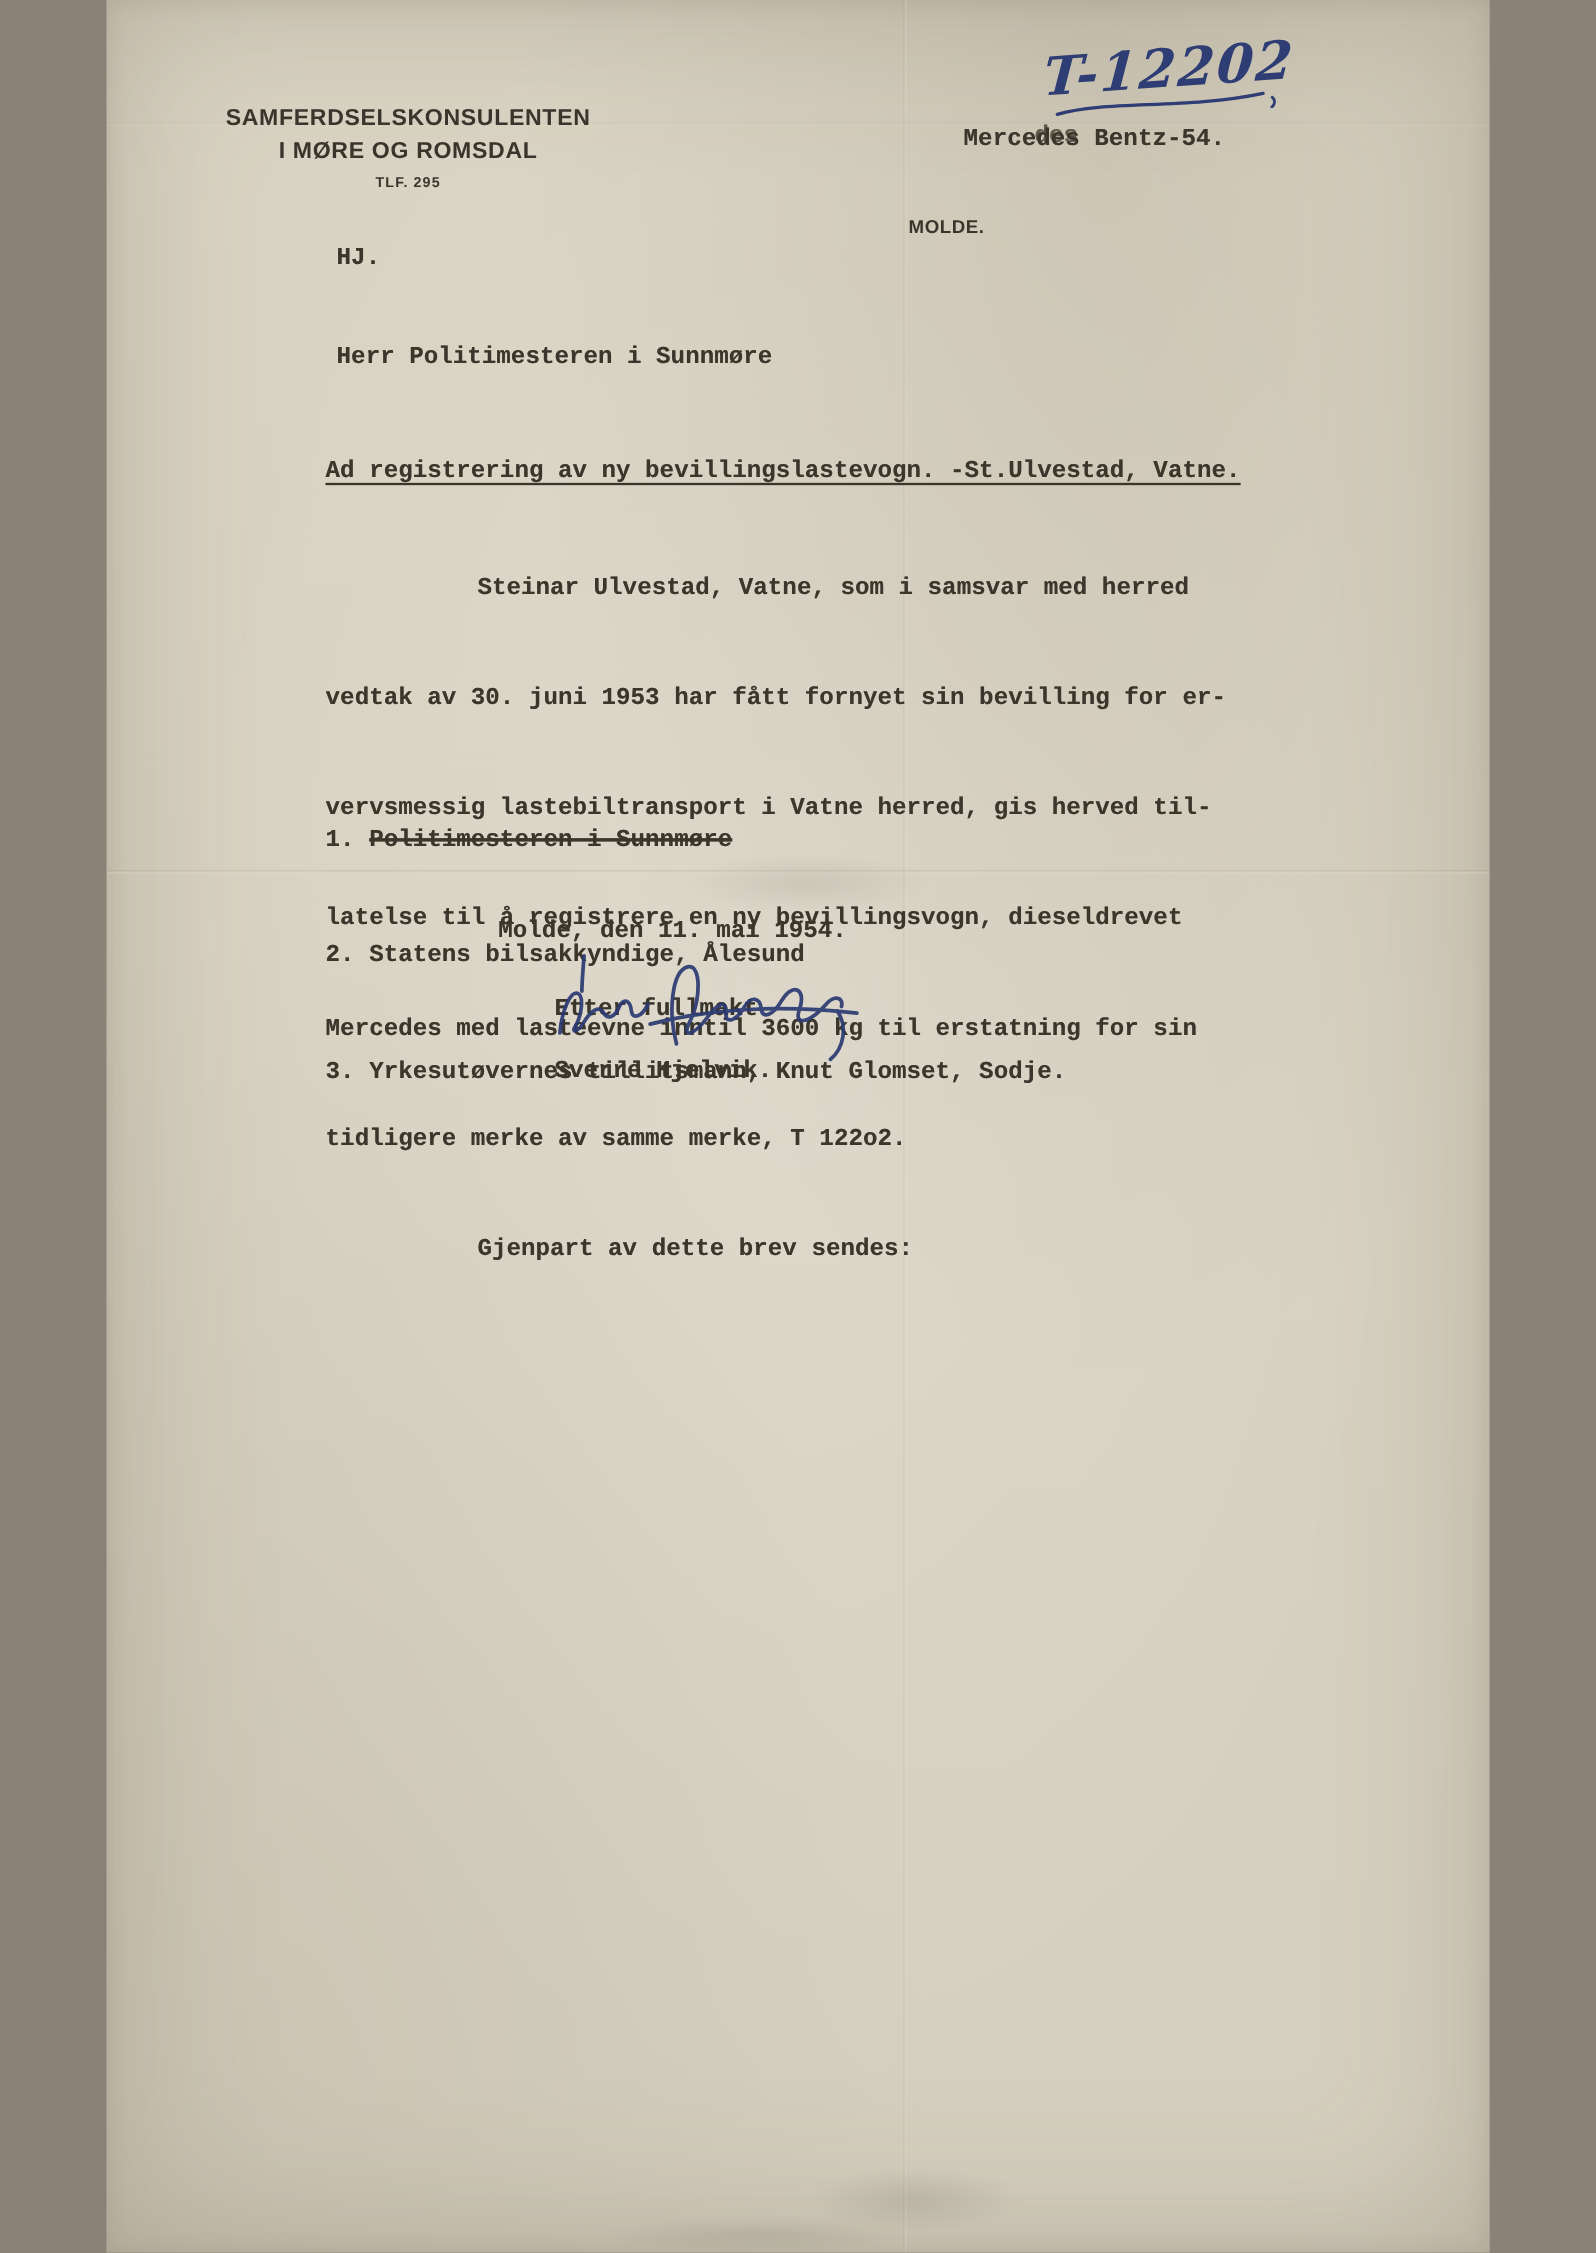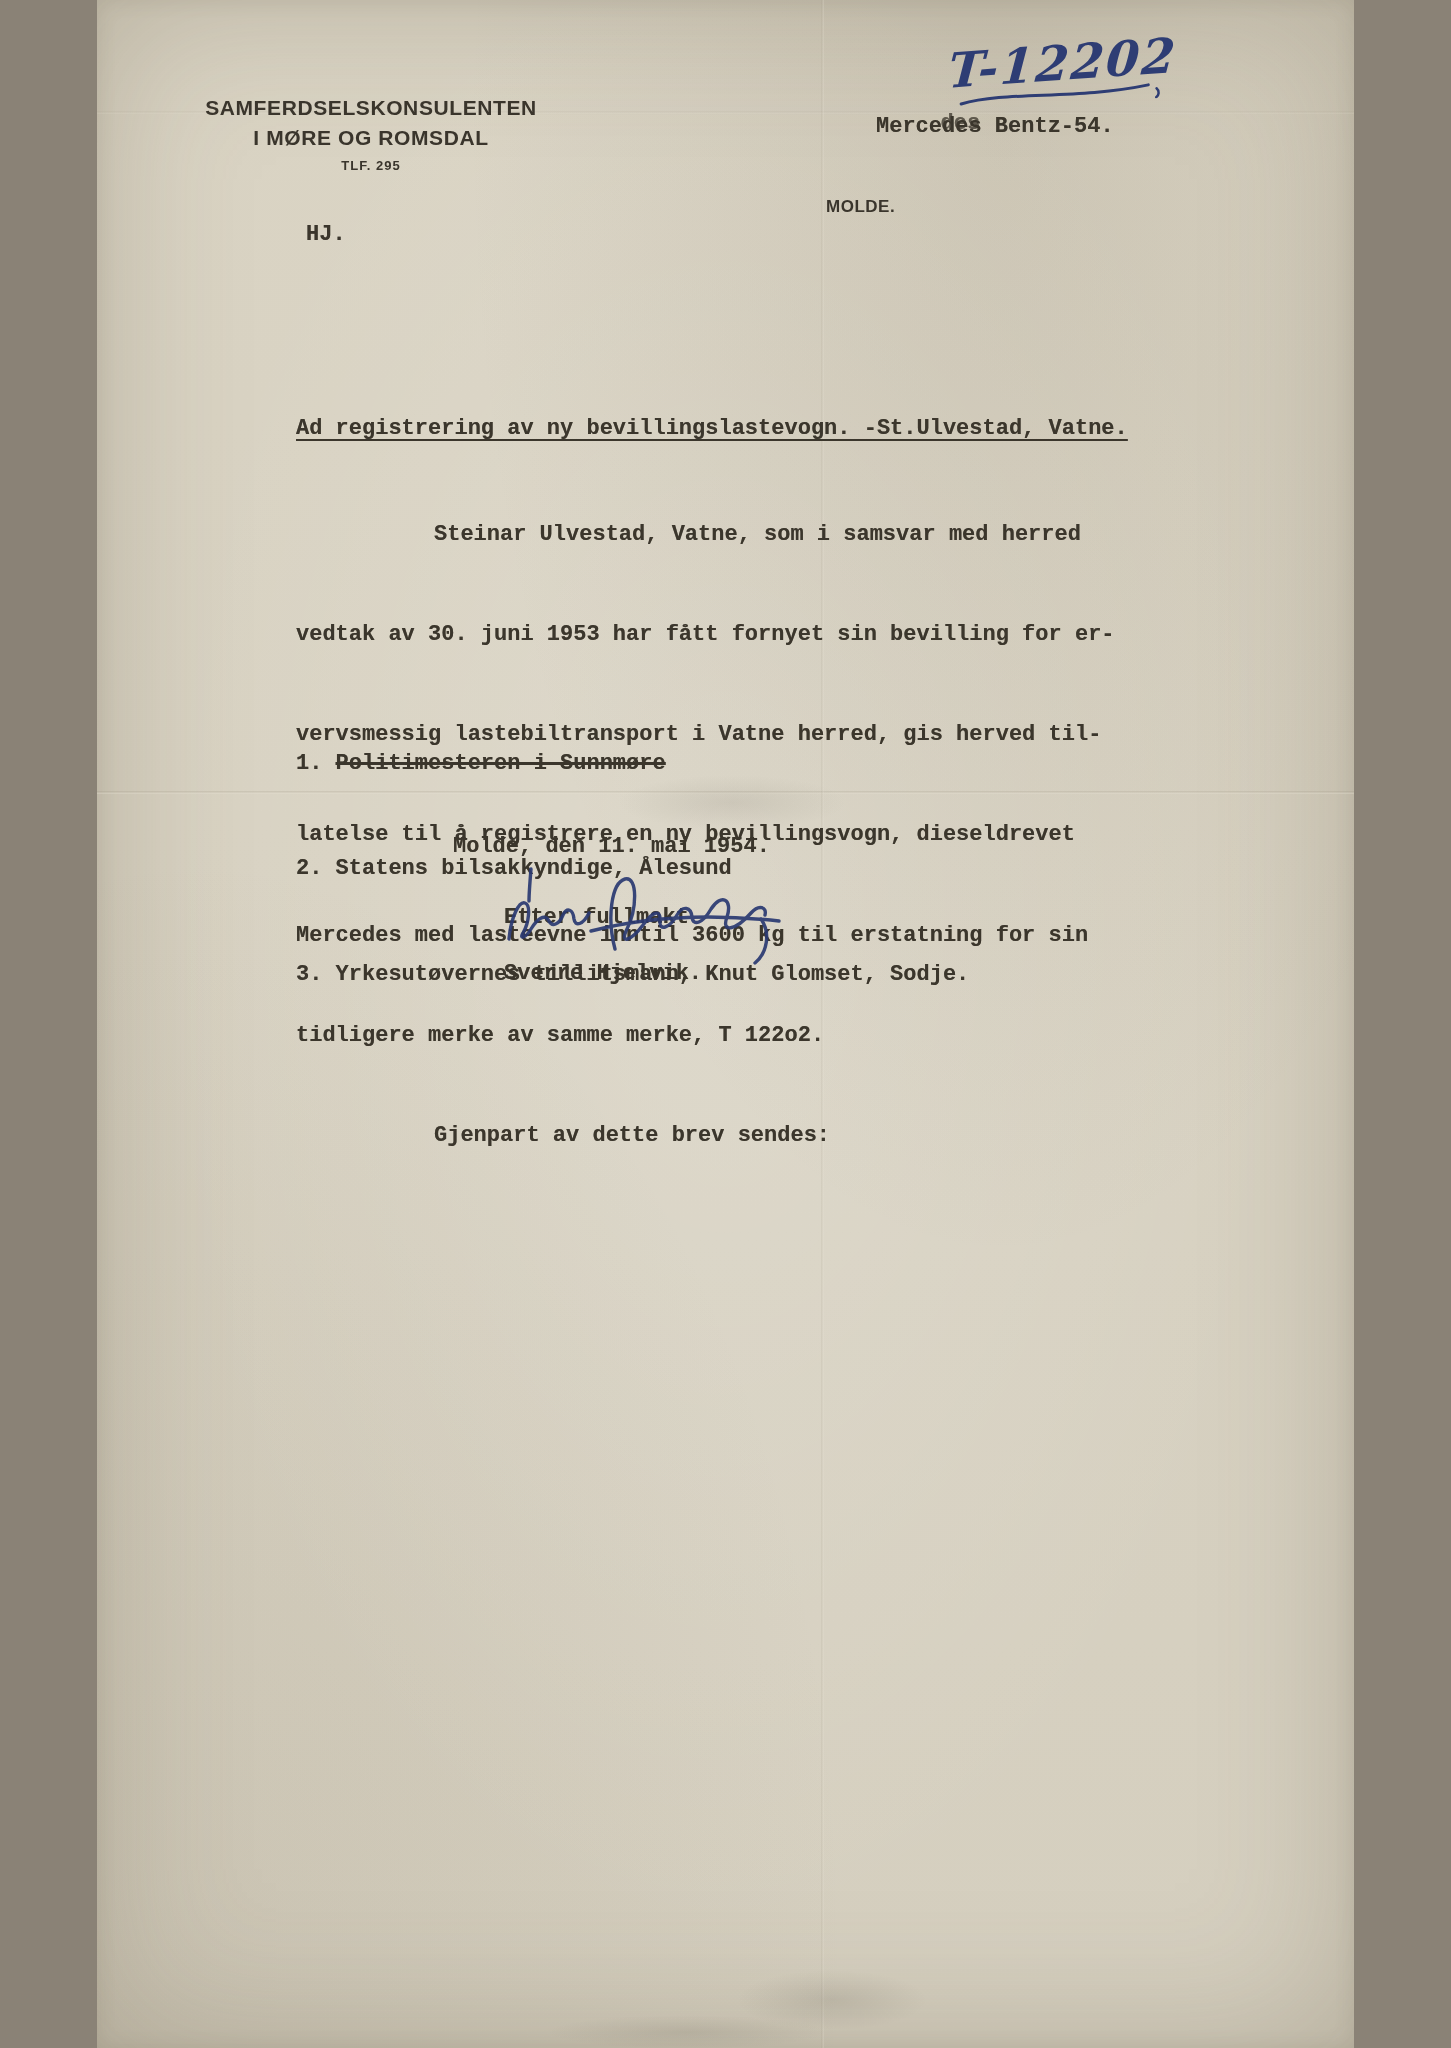--- a/index.html
+++ b/index.html
@@ -101,20 +101,21 @@
       <path d="M200,12 C203,15 202,19 199,21" stroke="#2e3d74" stroke-width="2.5" fill="none" stroke-linecap="round"></path>
     </svg>
   </div>
 
   <div class="abs mono vehicle-note"><span>Merce</span><span class="ow"><span class="ghost">des</span><span>des</span></span><span> Bentz-54.</span></div>
 
   <div class="abs place sans">MOLDE.</div>
 
   <div class="abs mono initials">HJ.</div>
 
+  <div class="abs mono recipient">Herr Politimesteren i Sunnmøre</div>
 
   <div class="abs mono subject">Ad registrering av ny bevillingslastevogn. -St.Ulvestad, Vatne.</div>
 
   <div class="abs mono body-block">
     <div class="line indent">Steinar Ulvestad, Vatne, som i samsvar med herred</div>
     <div class="line">vedtak av 30. juni 1953 har fått fornyet sin bevilling for er-</div>
     <div class="line">vervsmessig lastebiltransport i Vatne herred, gis herved til-</div>
     <div class="line">latelse til å registrere en ny bevillingsvogn, dieseldrevet</div>
     <div class="line">Mercedes med lasteevne inntil 3600 kg til erstatning for sin</div>
     <div class="line">tidligere merke av samme merke, T 122o2.</div>

